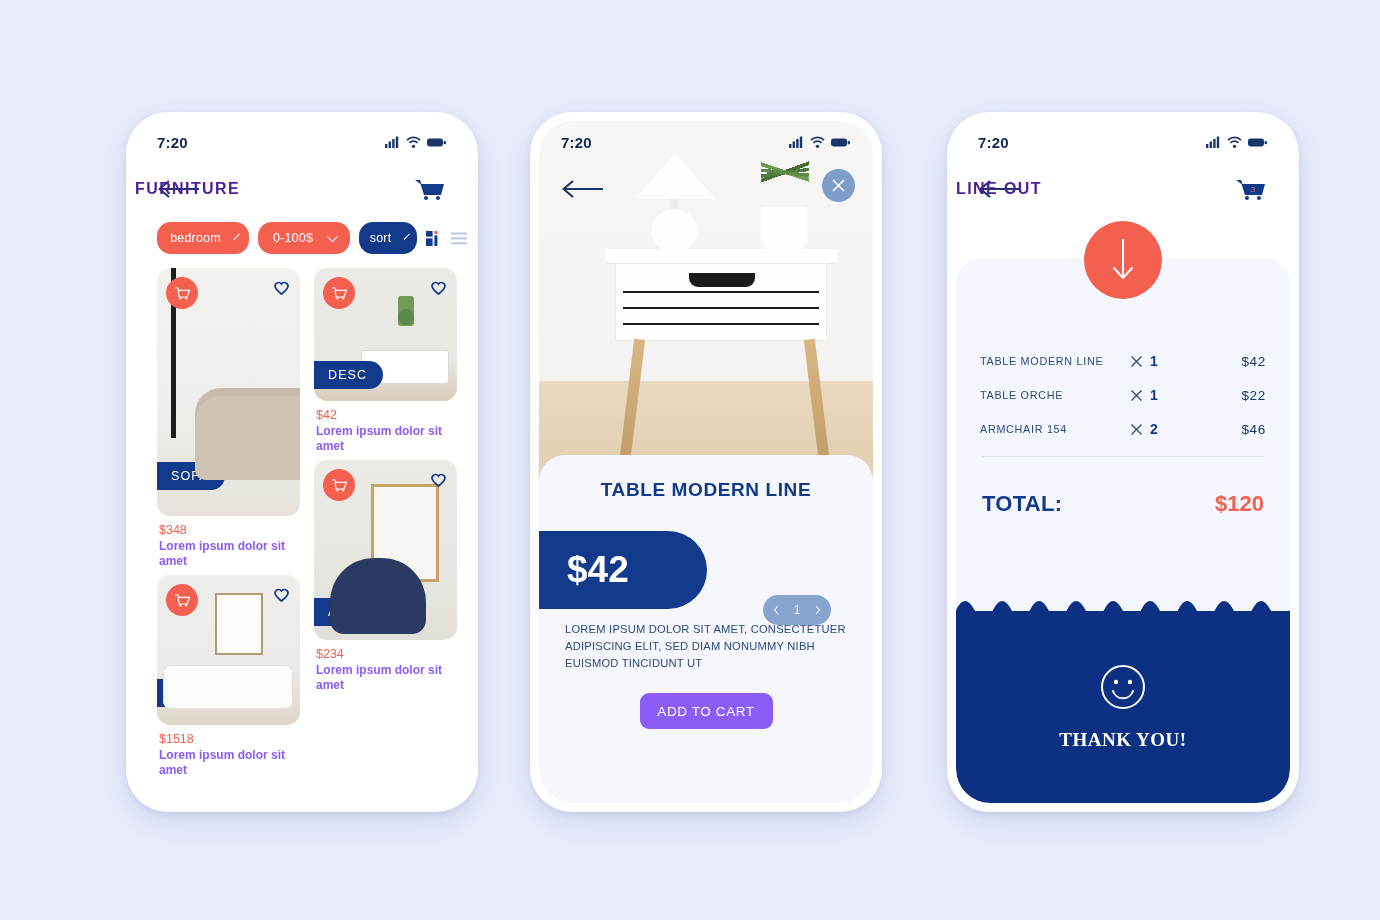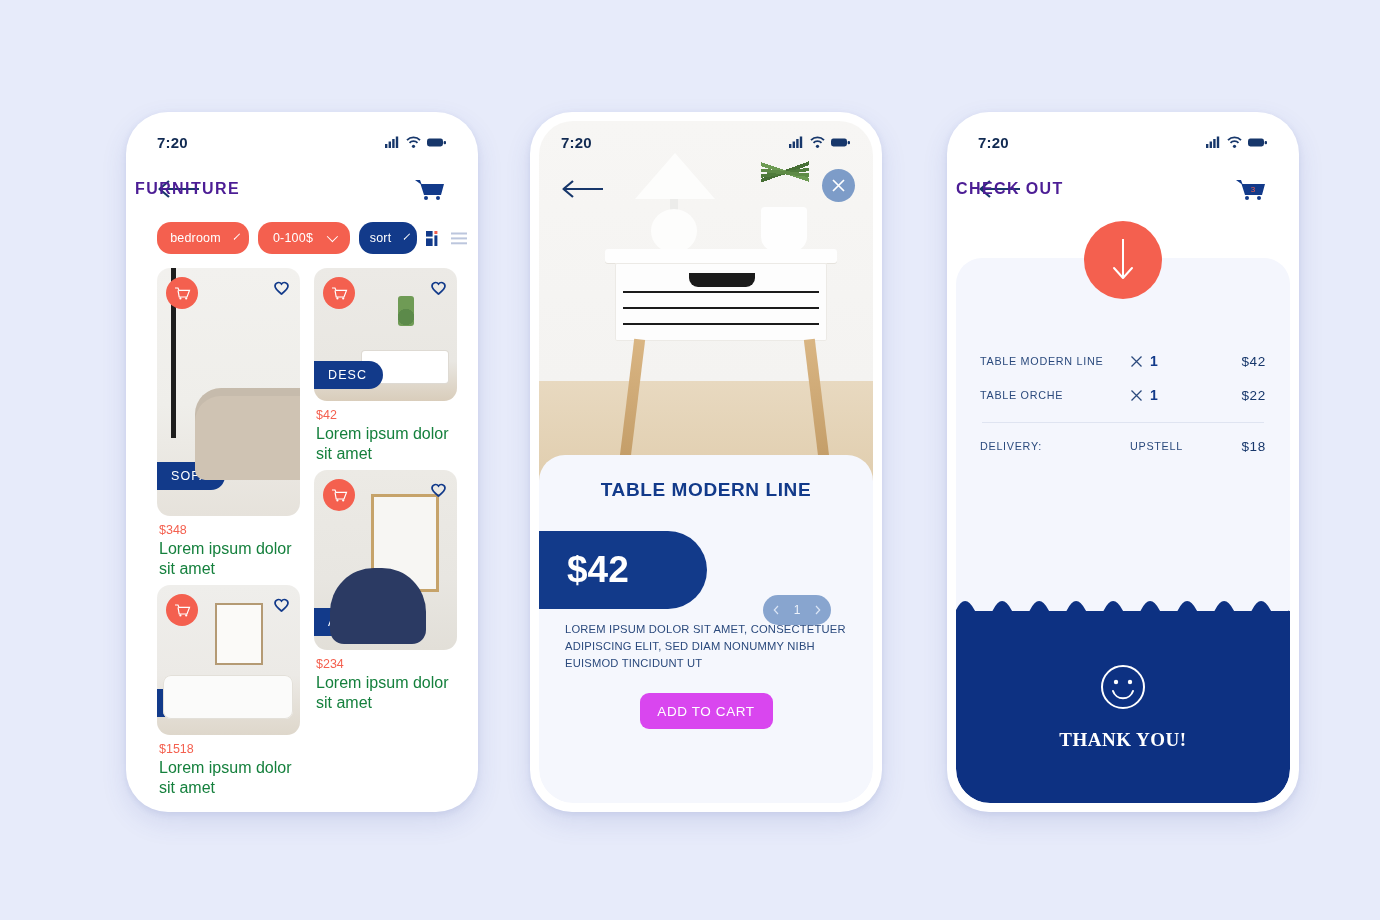--- a/index.html
+++ b/index.html
@@ -84,21 +84,21 @@
     display:flex; align-items:center; justify-content:center;
   }
   .thumb .badge-heart { position:absolute; right:11px; top:13px; }
   .taglabel {
     position:absolute; left:0; height:28px; border-radius:0 16px 16px 0;
     background:#123a8a; color:#fff; font-size:12.5px; letter-spacing:1.1px;
     display:flex; align-items:center; padding:0 16px 0 14px;
   }
   .meta { padding:7px 2px 0 2px; }
   .price { color:#f4604f; font-size:12.5px; margin-bottom:2px; }
-  .desc { color:#15803d; font-size:16px; line-height:1.25; }
+  .desc { color:#8b5cf6; font-size:12px; line-height:1.25;font-weight:bold; }
 
   
   .img-sofa1 { height:248px; background:
       linear-gradient(180deg,#f2f1ee 0%,#efeeea 55%,#e6e2db 100%); }
   .img-sofa1::before { content:""; position:absolute; left:14px; top:0; width:5px; height:170px;
       background:#1d1d1d; }
   .img-sofa1::after { content:""; position:absolute; left:38px; bottom:36px; width:130px; height:92px;
       background:#cfc3b3; border-radius:26px 26px 10px 10px;
       box-shadow:inset 0 8px 0 rgba(0,0,0,.04); }
   .img-table { height:133px; background:
@@ -183,21 +183,21 @@
   .sw{ width:19px; height:19px; border-radius:50%; }
   .sw.black{ background:#101010; }
   .sw.white{ background:#fff; box-shadow:inset 0 0 0 2px #123a8a; }
   .sw.coral{ background:#f4604f; }
   .colorlabel{ margin-left:8px; color:#9aa6bd; font-size:13px; letter-spacing:1.2px; }
   .detail-desc{
     padding:12px 26px 0 26px; color:#2b4a7d; font-size:11.2px;
     line-height:1.5; letter-spacing:.2px;
   }
   .addcart{
-    margin:22px auto 0 auto; width:133px; height:36px; background:#d946ef;
+    margin:22px auto 0 auto; width:133px; height:36px; background:#8b5cf6;
     border-radius:9px; color:#fff; font-size:13.5px; letter-spacing:.6px;
     display:flex; align-items:center; justify-content:center;
   }
 
   
   .receipt{
     position:absolute; left:0; right:0; top:137px; bottom:0;
     background:#f4f6fd; border-radius:26px 26px 34px 34px; overflow:hidden;
   }
   .dlcircle{
@@ -504,21 +504,21 @@
         <rect x="16.6" y="4" width="2.4" height="3.2" rx="1" fill="#17376b"></rect>
       </svg>
     </div>
   </div>
 
   <div class="navbar">
     <svg class="backarrow" viewBox="0 0 44 22">
       <path d="M2 11h40" stroke="#17376b" stroke-width="2.2" fill="none"></path>
       <path d="M12 3 2.5 11 12 19" stroke="#17376b" stroke-width="2.2" fill="none" stroke-linejoin="round"></path>
     </svg>
-    <div class="nav-title">CHECK OUT</div>
+    <div class="nav-title">LINE OUT</div>
     <svg class="cartbtn" viewBox="0 0 34 26">
       <path d="M2 4h5l1.5 4H31l-3 11H11L7.5 8" fill="#123a8a"></path>
       <circle cx="13" cy="22" r="2" fill="#123a8a"></circle>
       <circle cx="25" cy="22" r="2" fill="#123a8a"></circle>
       <text x="19" y="16" font-size="8" fill="#f4604f" text-anchor="middle" font-family="Liberation Sans, sans-serif">3</text>
     </svg>
   </div>
 
   <div class="receipt">
 
@@ -539,30 +539,39 @@
         <div class="nm">TABLE ORCHE</div>
         <div class="qt">
           <svg width="13" height="13" viewBox="0 0 13 13">
             <path d="M1.5 1.5l10 10M11.5 1.5l-10 10" stroke="#2b4a7d" stroke-width="1.3"></path>
           </svg>
           <b>1</b>
         </div>
         <div class="pr">$22</div>
       </div>
 
+      <div class="item">
+        <div class="nm">ARMCHAIR 154</div>
+        <div class="qt">
+          <svg width="13" height="13" viewBox="0 0 13 13">
+            <path d="M1.5 1.5l10 10M11.5 1.5l-10 10" stroke="#2b4a7d" stroke-width="1.3"></path>
+          </svg>
+          <b>2</b>
+        </div>
+        <div class="pr">$46</div>
+      </div>
 
       <div class="rule"></div>
 
-      <div class="delivery">
-        <div class="nm">DELIVERY:</div>
-        <div class="md">UPSTELL</div>
-        <div class="pr">$18</div>
-      </div>
-    </div>
-
+    </div>
+
+    <div class="totalrow">
+      <div class="lb">TOTAL:</div>
+      <div class="vl">$120</div>
+    </div>
 
     <div class="wavewrap">
       <svg width="334" height="40" viewBox="0 0 334 40" preserveAspectRatio="none" style="position:absolute;left:0;top:0;width:100%;height:40px">
         <path d="M0,22 Q9,4 18.5,22 T37,22 T55.5,22 T74,22 T92.5,22 T111,22 T129.5,22 T148,22
                  T166.5,22 T185,22 T203.5,22 T222,22 T240.5,22 T259,22 T277.5,22 T296,22
                  T314.5,22 T333,22 L334,40 L0,40 Z" fill="#0d3182"></path>
       </svg>
     </div>
 
     <div class="thanks">

